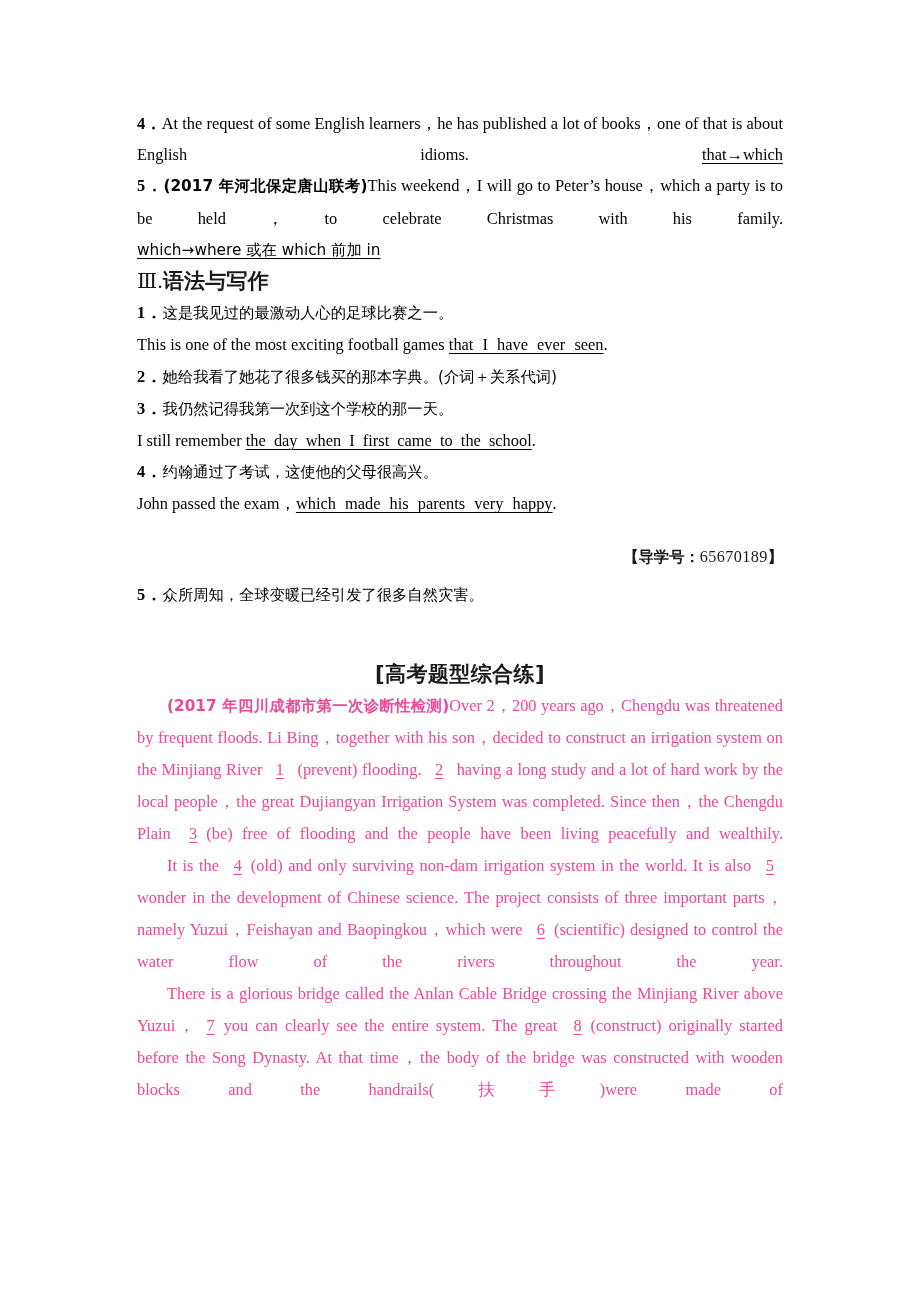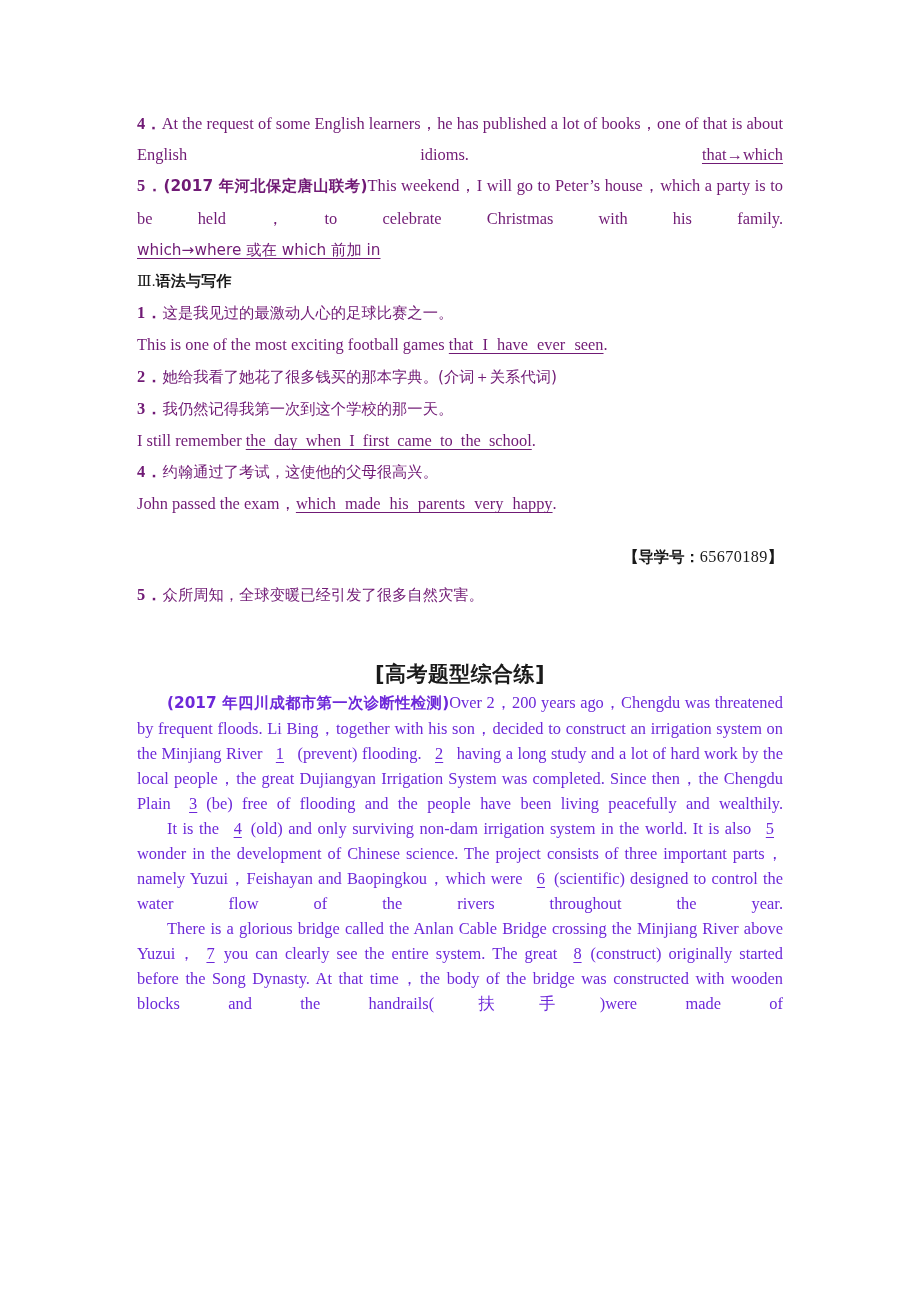--- a/index.html
+++ b/index.html
@@ -26,21 +26,21 @@
     width: 646px;
   }
 
   
   .line {
     font-size: 16.4px;
     line-height: 31.2px;
     text-align: justify;
     text-justify: inter-word;
     margin: 0;
-    color: #701a75;
+    color: #000000;
   }
   .num {
     font-weight: bold;
     font-family: "Liberation Serif", "DejaVu Serif", serif;
   }
   .num-sp { letter-spacing: 0.5px; }
   .cn-body {
     font-family: "DejaVu Sans", "Liberation Sans", sans-serif;
     font-size: 15.3px;
   }
@@ -66,21 +66,21 @@
     text-decoration-thickness: 1px;
     text-underline-offset: 2.5px;
     padding: 0 9px;
     white-space: nowrap;
   }
 
   
   .sec-head {
     font-family: "DejaVu Sans", "Liberation Sans", sans-serif;
     font-weight: bold;
-    font-size: 15px;
+    font-size: 21px;
     line-height: 31.2px;
     margin: 0;
     letter-spacing: 0.2px;
   }
   .sec-head .rn {
     font-family: "Liberation Serif", "DejaVu Serif", serif;
     font-weight: normal;
   }
   .sec-head.indent { padding-left: 4px; }
 
@@ -111,26 +111,26 @@
     margin: 0;
     padding-top: 48px;
     letter-spacing: 0.4px;
   }
 
   .gap-sm { height: 6px; }
 
   
   .para {
     font-size: 16.4px;
-    line-height: 25px;
+    line-height: 32px;
     text-align: justify;
     text-justify: inter-word;
     margin: 0;
     text-indent: 30px;
-    color: #6d28d9;
+    color: #ec4899;
   }
   
   .jfull { text-align-last: justify; }
 </style>
 </head>
 <body>
 
 <div id="page">
   <div id="content">
 

